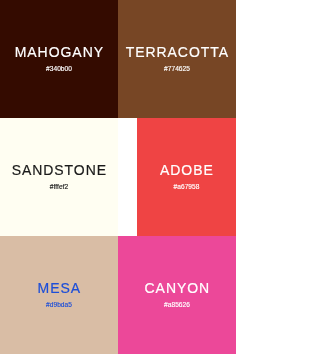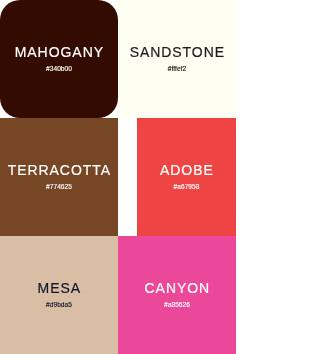--- a/index.html
+++ b/index.html
@@ -32,41 +32,41 @@
     letter-spacing:0.05px; text-indent:0.05px;
     line-height:12px; white-space:nowrap; text-align:center;
     -webkit-text-stroke:0.15px currentColor;
   }
 </style>
 </head>
 <body>
 
 <div class="palette">
 
-  <div class="swatch" style="--bg: #340b00; --fg: #ffffff; background-color: rgb(52, 11, 0); color: rgb(255, 255, 255); border-radius: 20px;">
+  <div class="swatch" style="--bg: #340b00; --fg: #ffffff; background-color: rgb(52, 11, 0); color: rgb(255, 255, 255);">
     <div class="swatch-name">MAHOGANY</div>
     <div class="swatch-hex">#340b00</div>
+  </div>
+
+  <div class="swatch" style="--bg: #774625; --fg: #ffffff; background-color: rgb(119, 70, 37); color: rgb(255, 255, 255);">
+    <div class="swatch-name">TERRACOTTA</div>
+    <div class="swatch-hex">#774625</div>
   </div>
 
   <div class="swatch" style="--bg: #fffef2; --fg: #1a1a1a; background-color: rgb(255, 254, 242); color: rgb(26, 26, 26);">
     <div class="swatch-name">SANDSTONE</div>
     <div class="swatch-hex">#fffef2</div>
   </div>
 
-  <div class="swatch" style="--bg: #774625; --fg: #ffffff; background-color: rgb(119, 70, 37); color: rgb(255, 255, 255);">
-    <div class="swatch-name">TERRACOTTA</div>
-    <div class="swatch-hex">#774625</div>
-  </div>
-
   <div class="swatch" style="--bg: #a67958; --fg: #ffffff; background-color: #ef4444; color: rgb(255, 255, 255); margin-left: 19px;">
     <div class="swatch-name">ADOBE</div>
     <div class="swatch-hex">#a67958</div>
   </div>
 
-  <div class="swatch" style="--bg: #d9bda5; --fg: #1a1a1a; background-color: rgb(217, 189, 165); color: #0f172a;">
+  <div class="swatch" style="--bg: #d9bda5; --fg: #1a1a1a; background-color: rgb(217, 189, 165); color: #1d4ed8;">
     <div class="swatch-name">MESA</div>
     <div class="swatch-hex">#d9bda5</div>
   </div>
 
   <div class="swatch" style="--bg: #a85626; --fg: #ffffff; background-color: #ec4899; color: rgb(255, 255, 255);">
     <div class="swatch-name">CANYON</div>
     <div class="swatch-hex">#a85626</div>
   </div>
 
 </div>

